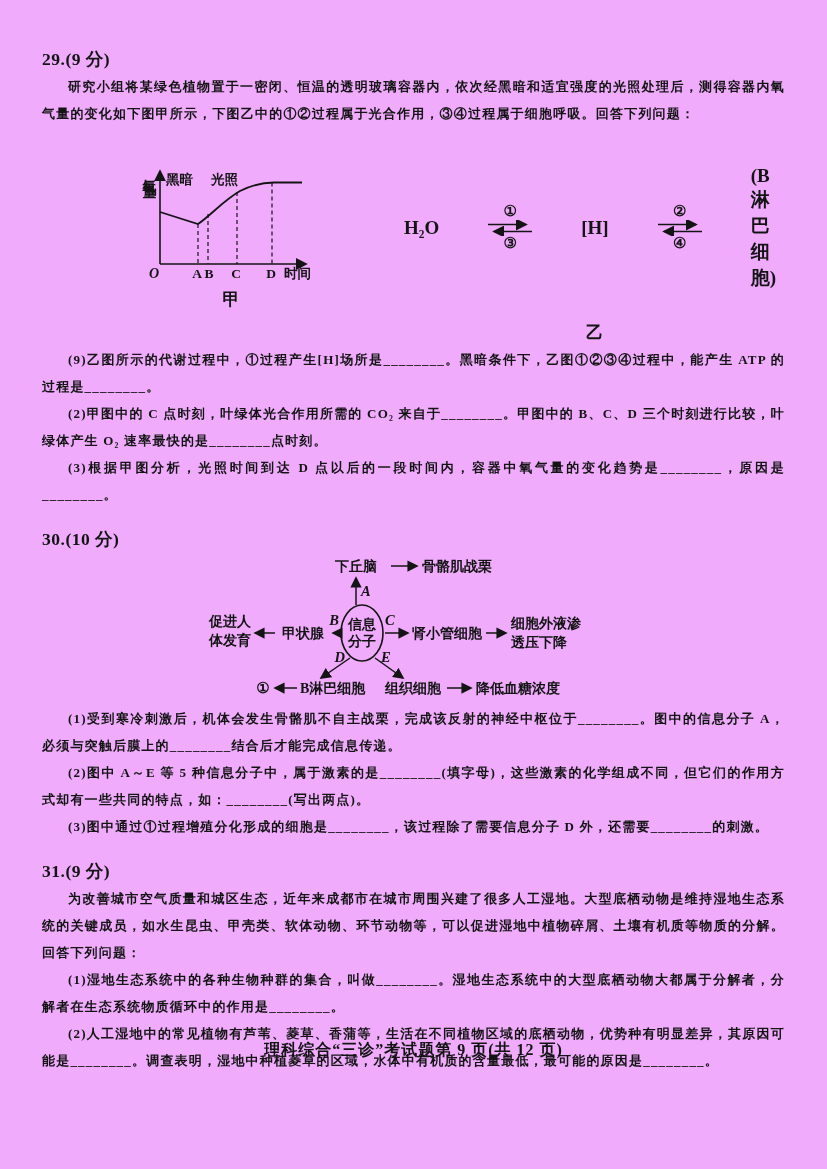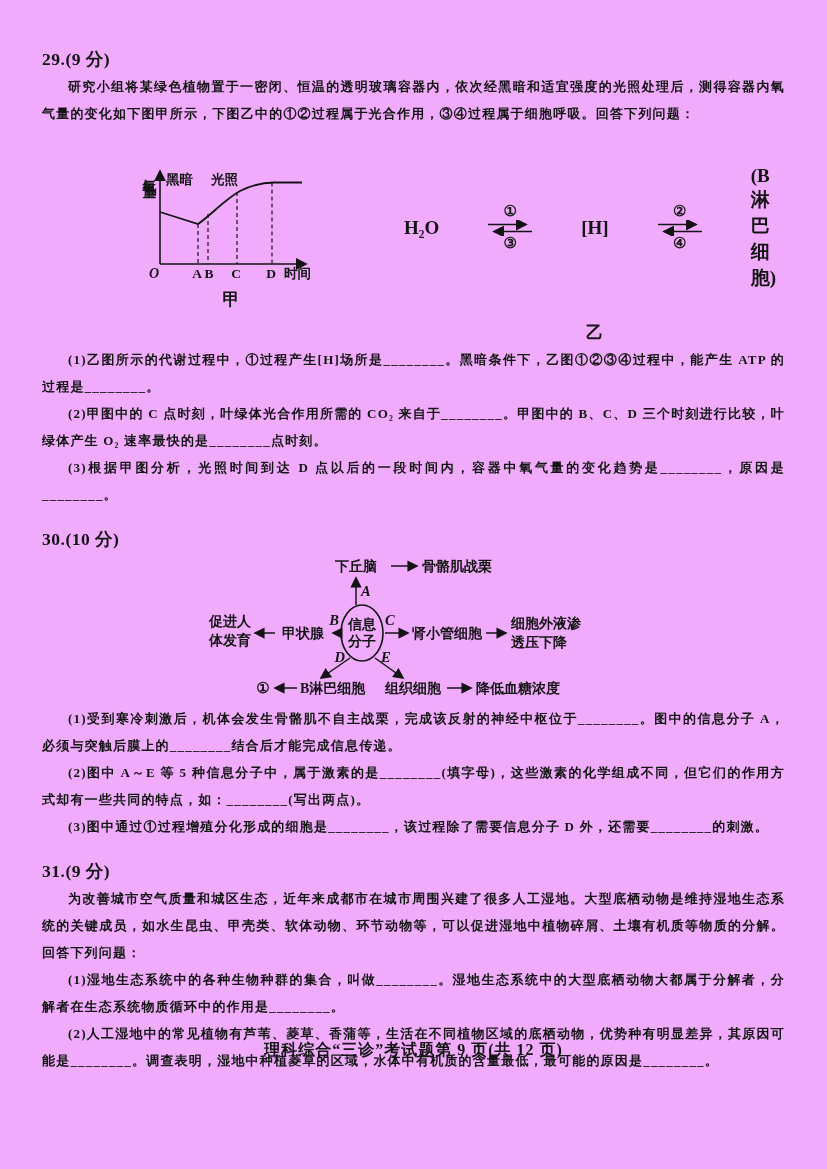--- a/index.html
+++ b/index.html
@@ -102,21 +102,21 @@
               <line x1="46" y1="11.5" x2="8" y2="11.5" stroke="#141414" stroke-width="1.6" marker-end="url(#arr)"></line>
             </svg>
             <span class="n">④</span>
           </span>
           <span>(B淋巴细胞)</span>
         </div>
         <div class="eq-caption">乙</div>
       </div>
     </div>
 
-    <p class="para">(1)乙图所示的代谢过程中，①过程产生[H]场所是________。黑暗条件下，乙图①②③④过程中，能产生 ATP 的过程是________。</p>
+    <p class="para">(9)乙图所示的代谢过程中，①过程产生[H]场所是________。黑暗条件下，乙图①②③④过程中，能产生 ATP 的过程是________。</p>
     <p class="para">(2)甲图中的 C 点时刻，叶绿体光合作用所需的 CO₂ 来自于________。甲图中的 B、C、D 三个时刻进行比较，叶绿体产生 O₂ 速率最快的是________点时刻。</p>
     <p class="para">(3)根据甲图分析，光照时间到达 D 点以后的一段时间内，容器中氧气量的变化趋势是________，原因是________。</p>
   </section>
 
   <section class="sect">
     <p class="qhead"><span>30.</span><span>(10 分)</span></p>
 
     <div class="diagram-wrap">
       <svg width="382" height="142" viewBox="0 0 382 142">
 

